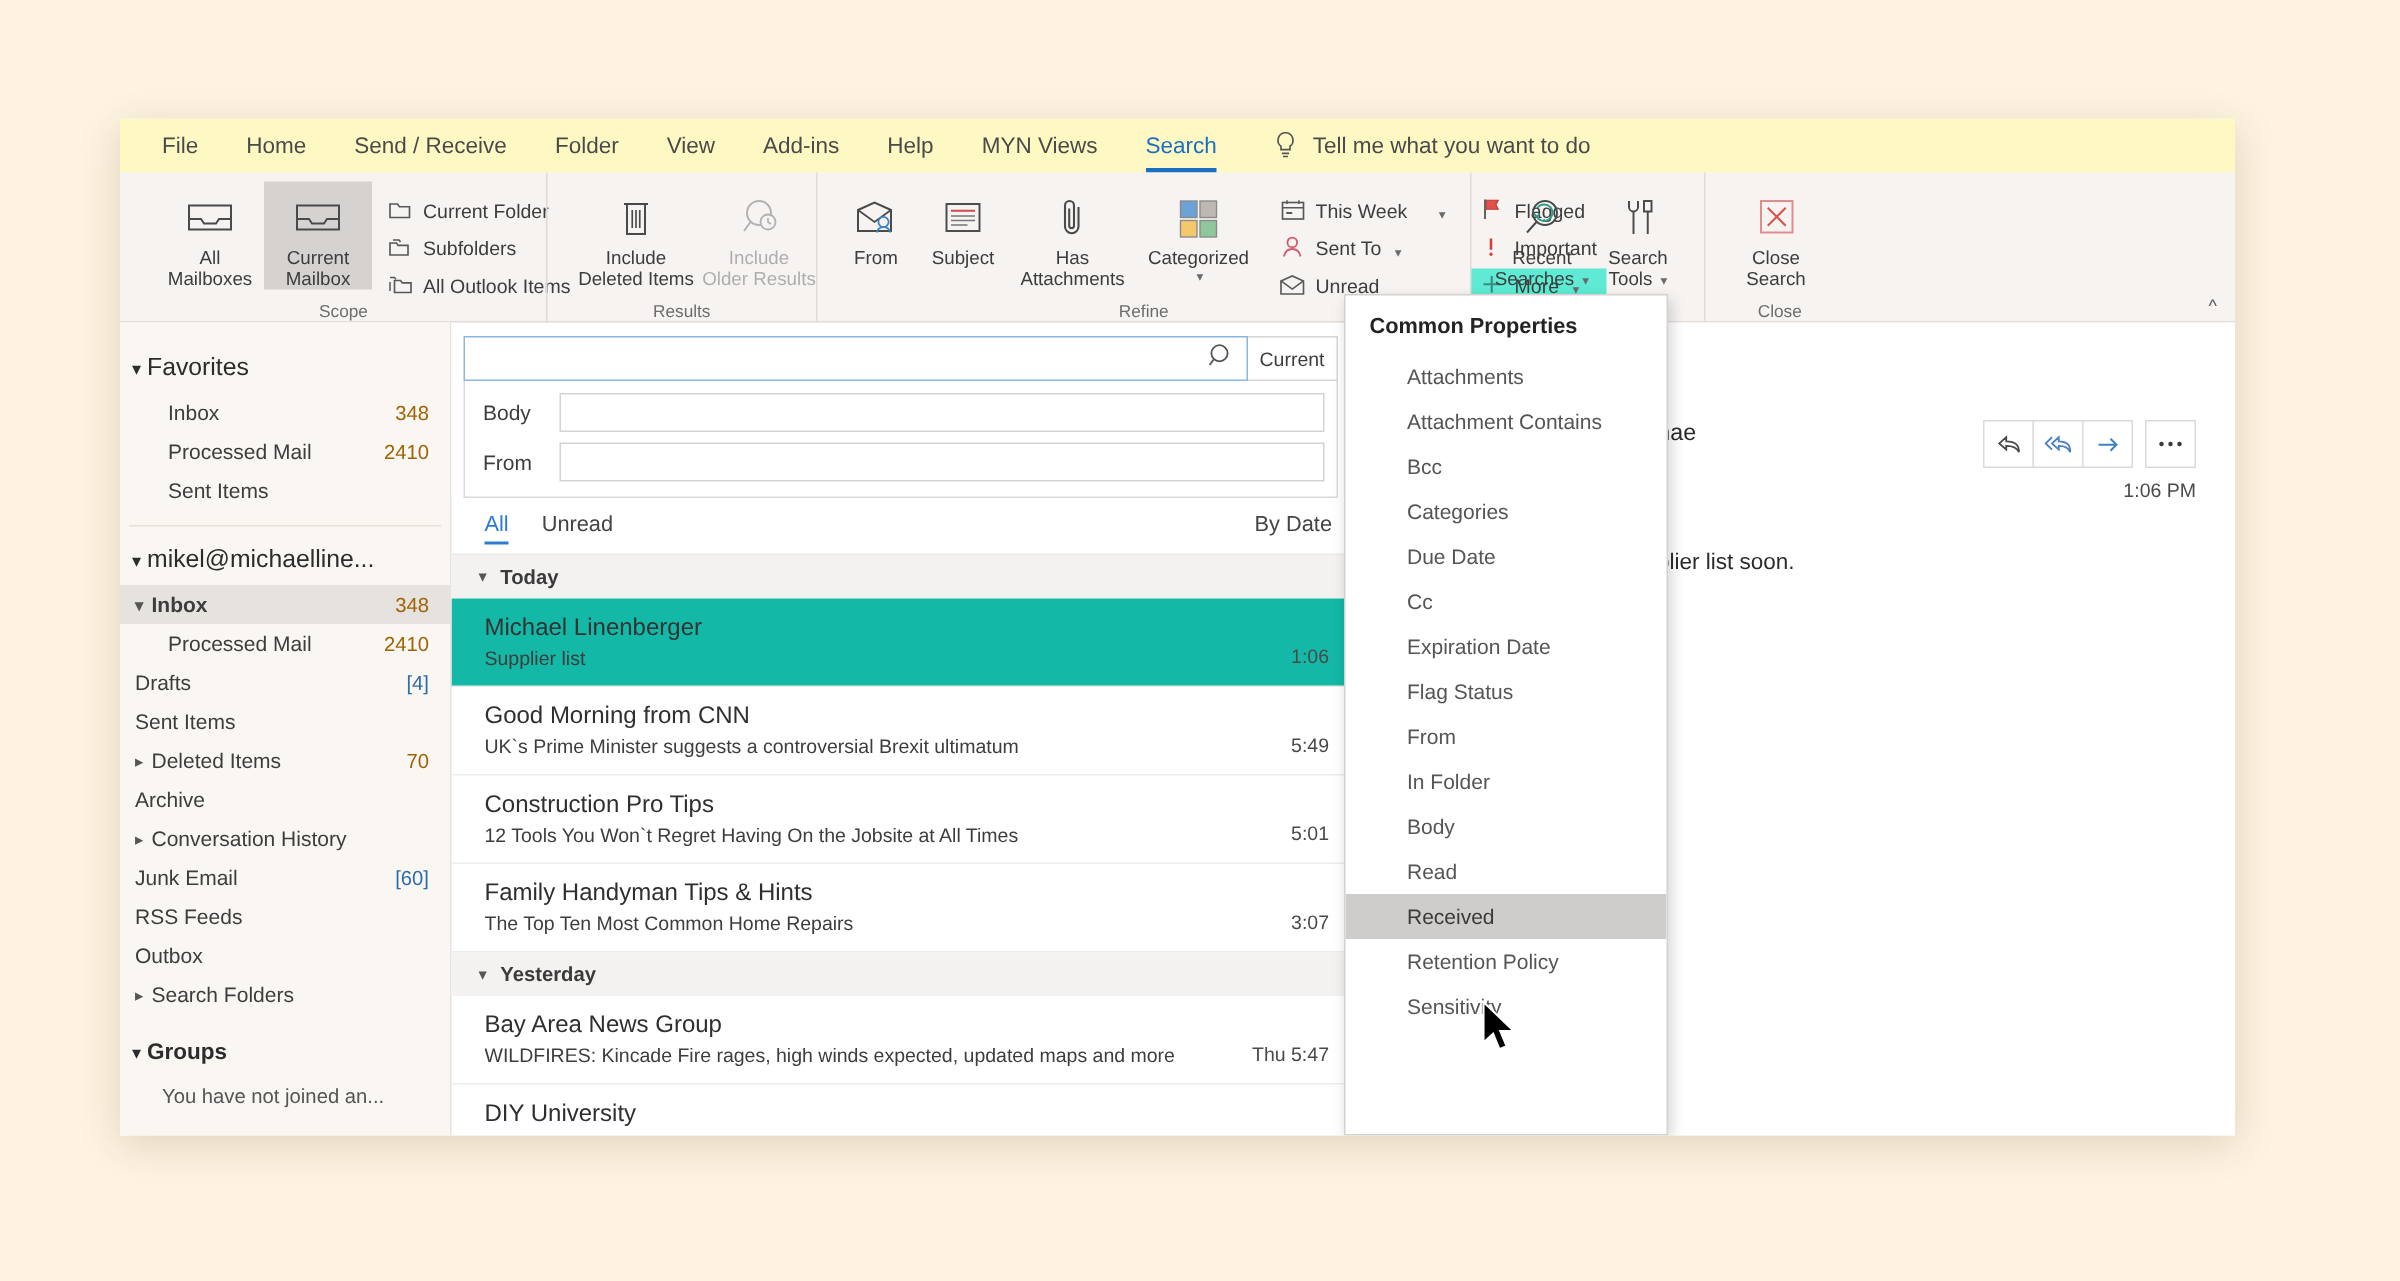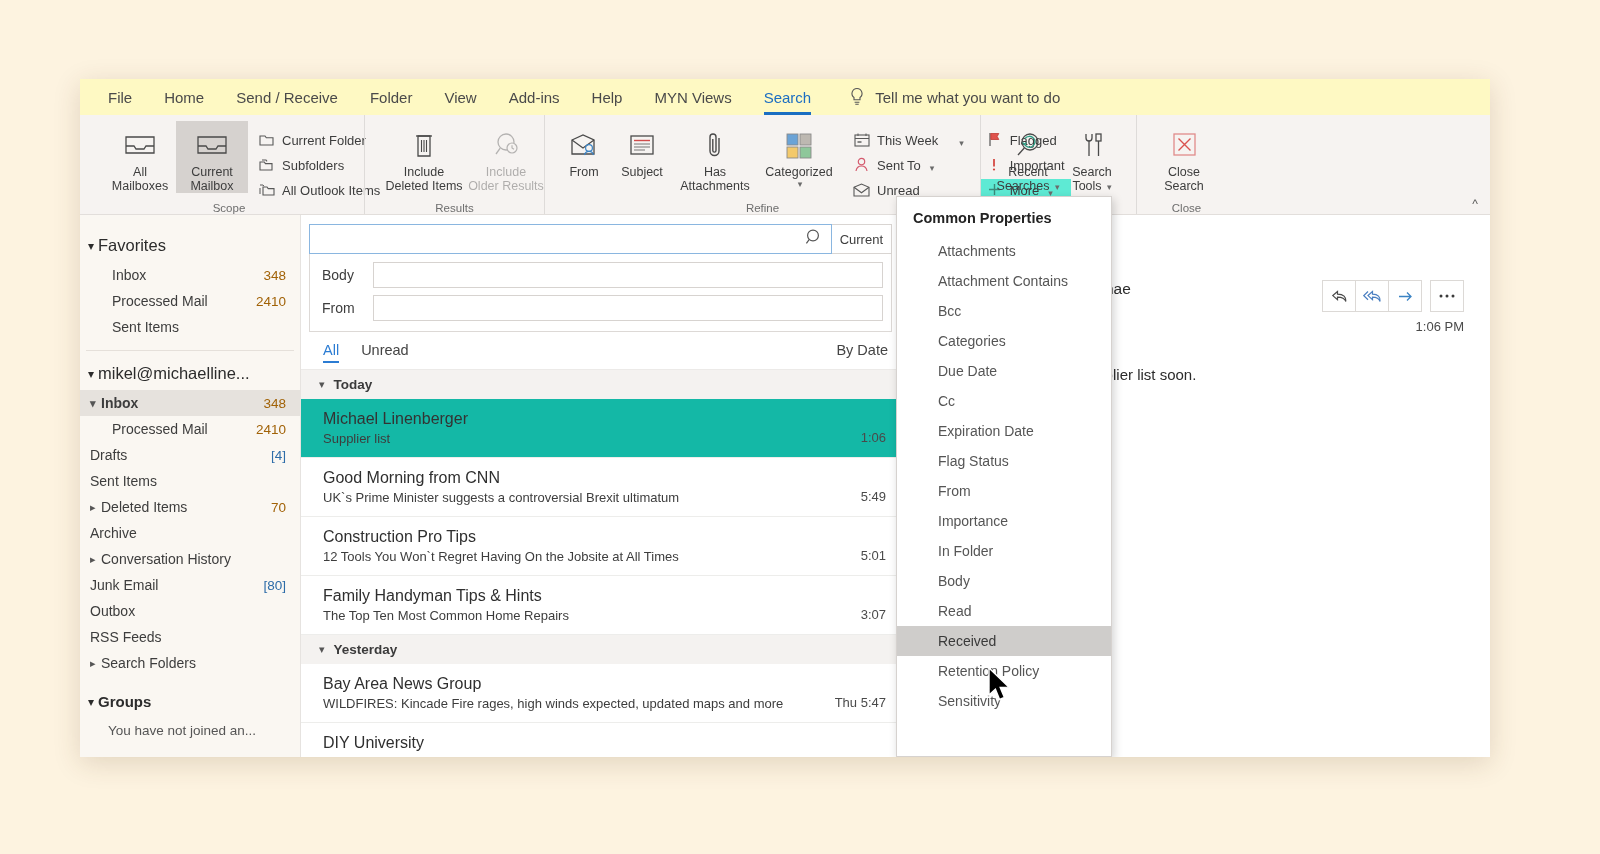--- a/index.html
+++ b/index.html
@@ -522,28 +522,28 @@
         <span class="nm">Archive</span>
         <span class="ct"></span>
       </div>
       <div class="sb-row">
         <span class="tw">▸</span>
         <span class="nm">Conversation History</span>
         <span class="ct"></span>
       </div>
       <div class="sb-row sb-indent2">
         <span class="nm">Junk Email</span>
-        <span class="ct brk">[80]</span>
+        <span class="ct brk">[60]</span>
+      </div>
+      <div class="sb-row sb-indent2">
+        <span class="nm">RSS Feeds</span>
+        <span class="ct"></span>
       </div>
       <div class="sb-row sb-indent2">
         <span class="nm">Outbox</span>
-        <span class="ct"></span>
-      </div>
-      <div class="sb-row sb-indent2">
-        <span class="nm">RSS Feeds</span>
         <span class="ct"></span>
       </div>
       <div class="sb-row">
         <span class="tw">▸</span>
         <span class="nm">Search Folders</span>
         <span class="ct"></span>
       </div>
 
       <div class="sb-head" style="margin-top:10px;font-size:15px;font-weight:bold;">
         <span style="font-size:12px;font-weight:normal;">▾</span>
@@ -686,21 +686,20 @@
     <div class="dd-title">Common Properties</div>
     <div class="dd-item">Attachments</div>
     <div class="dd-item">Attachment Contains</div>
     <div class="dd-item">Bcc</div>
     <div class="dd-item">Categories</div>
     <div class="dd-item">Due Date</div>
     <div class="dd-item">Cc</div>
     <div class="dd-item">Expiration Date</div>
     <div class="dd-item">Flag Status</div>
     <div class="dd-item">From</div>
-    <div class="dd-item">Importance</div>
     <div class="dd-item">In Folder</div>
     <div class="dd-item">Body</div>
     <div class="dd-item">Read</div>
     <div class="dd-item hover">Received</div>
     <div class="dd-item">Retention Policy</div>
     <div class="dd-item">Sensitivity</div>
   </div>
 
   <div class="cursor">
     <svg width="26" height="38" viewBox="0 0 26 38">

